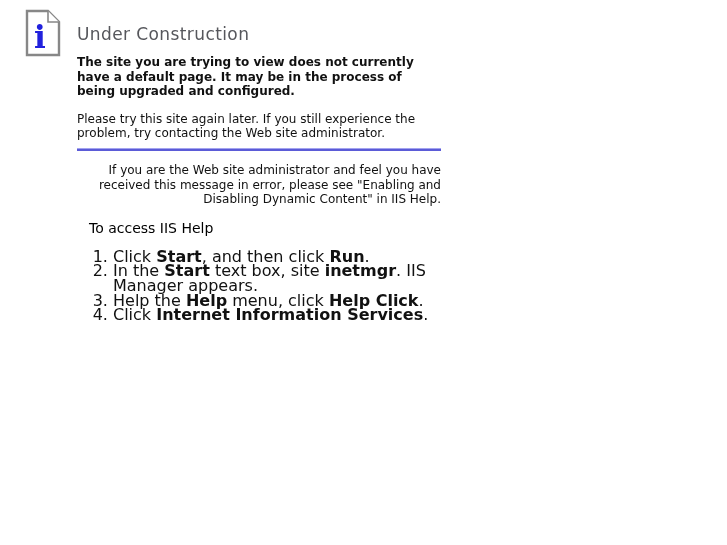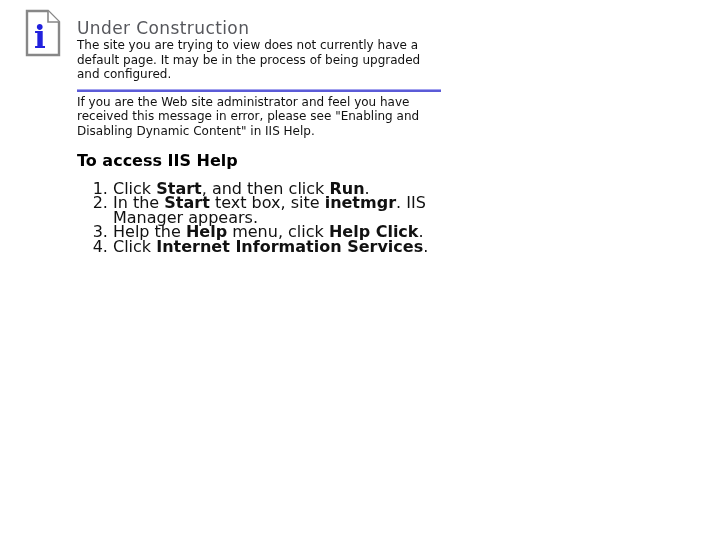--- a/index.html
+++ b/index.html
@@ -19,52 +19,52 @@
     position:relative;
     overflow:hidden;
   }
   .doc-icon{
     position:absolute;
     left:25px;top:9px;
     width:36px;height:48px;
   }
   .content{
     position:absolute;
-    left:77px;top:8px;
+    left:77px;top:14px;
     width:364px;
   }
   .page-title{
     margin:10px 0 0 0;
     font-size:17px;
     line-height:20px;
     font-weight:normal;
     color:var(--title-color);
     letter-spacing:0.4px;
   }
   .para{
     margin:0;
     font-size:12px;
     line-height:14.6px;
     color:var(--body-color);
   }
-  .para-1{margin-top:0;}
+  .para-1{margin-top:11px;font-weight:bold;}
   .para-2{margin-top:13px;}
-  .para-3{margin-top:3px;}
+  .para-3{margin-top:12px;text-align:right;}
   .rule{
     margin:7px 0 0 0;
     border:none;
     height:2px;
     background:var(--rule-color);
     border-top:1px solid var(--rule-highlight);
   }
   .help-heading{
-    margin:15px 0 0 0;
-    font-size:16px;
+    margin:15px 0 0 12px;
+    font-size:14px;
     line-height:13px;
-    font-weight:bold;
+    font-weight:normal;
     color:#000000;
   }
   ol.steps{
     margin:15px 0 0 0;
     padding:0 0 0 36px;
     font-size:16px;
     line-height:14.6px;
   }
   ol.steps li{
     padding:0;
@@ -80,20 +80,21 @@
     <path d="M23 2 L23 13 L34 13" fill="#ffffff" stroke="#878787" stroke-width="1.6"></path>
     <text x="15" y="39" text-anchor="middle" font-family="DejaVu Serif, Liberation Serif, serif" font-size="31" font-weight="bold" fill="#2121dd">i</text>
   </svg>
 </div>
 
 <div class="content">
   <h1 class="page-title">Under Construction</h1>
 
   <p class="para para-1">The site you are trying to view does not currently have a default page. It may be in the process of being upgraded and configured.</p>
 
+  <p class="para para-2">Please try this site again later. If you still experience the problem, try contacting the Web site administrator.</p>
 
   <hr class="rule">
 
   <p class="para para-3">If you are the Web site administrator and feel you have received this message in error, please see "Enabling and Disabling Dynamic Content" in IIS Help.</p>
 
   <h4 class="help-heading">To access IIS Help</h4>
 
   <ol class="steps">
       <li><span>Click </span><b>Start</b><span>, and then click </span><b>Run</b><span>.</span></li>
       <li><span>In the </span><b>Start</b><span> text box, site </span><b>inetmgr</b><span>. IIS Manager appears.</span></li>

